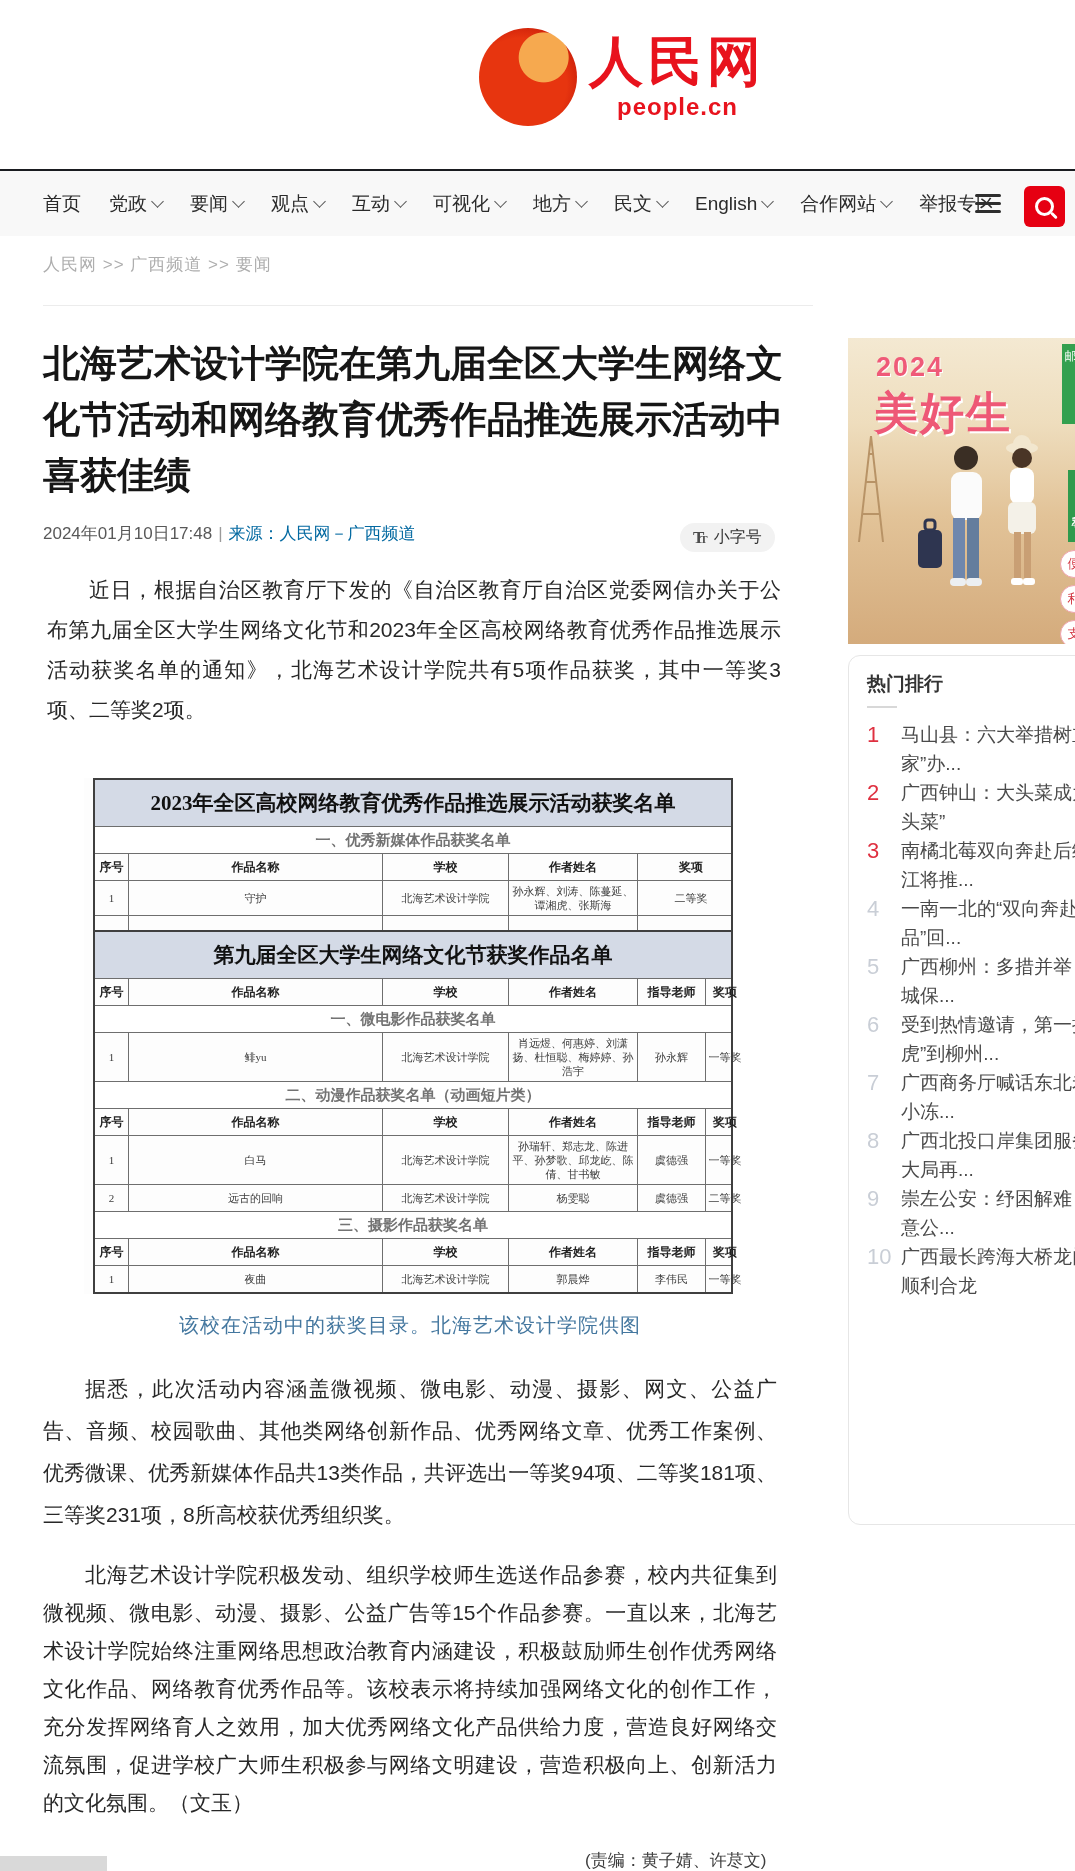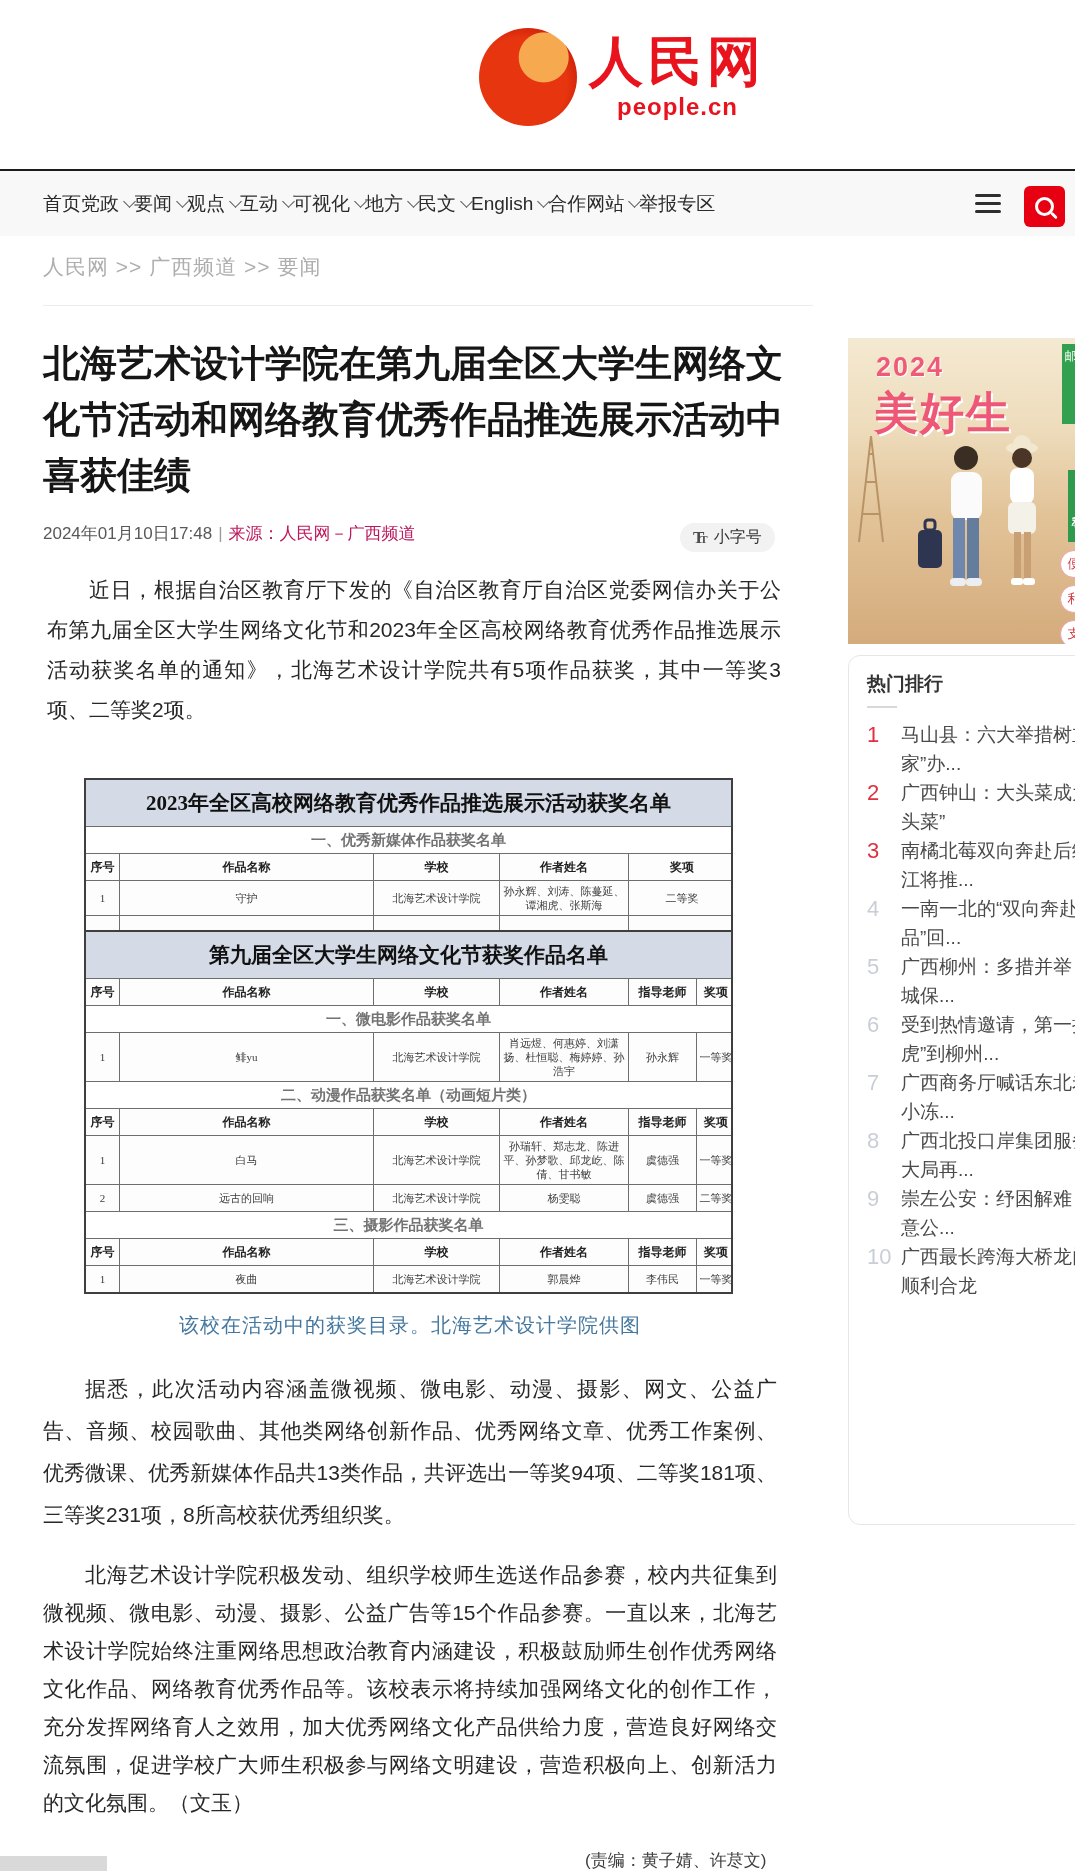--- a/index.html
+++ b/index.html
@@ -11,53 +11,53 @@
   #logo{left:479px;top:28px;display:flex;align-items:center;gap:12px;}
   .logo-ball{width:98px;height:98px;border-radius:50%;
     background:radial-gradient(circle at 66% 30%, #f6a94f 0 26%, rgba(0,0,0,0) 27%),
                radial-gradient(circle at 42% 58%, #e7350f 0 58%, #c21708 85%, #a81205 100%);}
   .logo-txt{display:flex;flex-direction:column;align-items:center;}
   .logo-cn{font-family:"Liberation Serif","DejaVu Serif",serif;font-weight:bold;
            font-size:54px;line-height:58px;color:#e8131d;letter-spacing:5px;}
   .logo-en{font-size:24px;font-weight:bold;color:#e8131d;letter-spacing:1px;margin-top:2px;}
   
   #nav{left:0;top:169px;width:1075px;height:67px;background:#f8f8f8;border-top:2px solid #1a1c20;box-sizing:border-box;}
-  #nav-items{display:flex;align-items:center;height:100%;padding-left:43px;}
+  #nav-items{display:flex;align-items:center;height:100%;padding-left:43px;gap:28px;}
   .nav-item{display:flex;align-items:center;gap:6px;font-size:19px;color:#2b2b2b;cursor:pointer;white-space:nowrap;}
   .caret{width:8px;height:8px;border-right:1.5px solid #555;border-bottom:1.5px solid #555;
          transform:rotate(45deg);margin-top:-4px;}
   #hamburger{left:975px;top:194px;width:26px;height:19px;display:flex;flex-direction:column;justify-content:space-between;cursor:pointer;}
   #hamburger span{display:block;height:3px;background:#2e2e2e;border-radius:2px;}
   #search-btn{left:1024px;top:186px;width:41px;height:41px;background:#e60012;border-radius:6px;
               display:flex;align-items:center;justify-content:center;cursor:pointer;}
   .mag{position:relative;width:13px;height:13px;border:3px solid #fff;border-radius:50%;}
   .mag::after{content:"";position:absolute;width:8px;height:3px;background:#fff;border-radius:2px;
               transform:rotate(45deg);right:-7px;bottom:-4px;}
   
-  #breadcrumb{left:43px;top:253px;font-size:21px;color:#aeaeae;letter-spacing:1px;}
+  #breadcrumb{left:43px;top:253px;font-size:17px;color:#aeaeae;letter-spacing:1px;}
   #breadcrumb span{cursor:pointer;}
   #divider{left:43px;top:305px;width:770px;height:1px;background:#ececec;}
   
   #title{left:43px;top:336px;width:745px;font-size:37px;line-height:56px;font-weight:600;color:#161616;}
   #meta{left:43px;top:522px;width:740px;height:34px;font-size:17px;color:#585858;}
-  #meta .src{color:#be185d;}
+  #meta .src{color:#0369a1;}
   #meta .sep{color:#9a9a9a;padding:0 6px;}
   #font-pill{position:absolute;left:637px;top:1px;height:29px;padding:0 13px;background:#f2f2f2;
              border-radius:15px;display:flex;align-items:center;gap:6px;cursor:pointer;}
   #font-pill .tbig{font-family:"Liberation Serif",serif;font-weight:bold;font-size:17px;color:#4c4c4c;}
   #font-pill .tsmall{font-family:"Liberation Serif",serif;font-weight:bold;font-size:11px;color:#4c4c4c;margin-left:-4px;}
   #font-pill .plabel{font-size:16px;color:#333;}
   .para{left:43px;width:734px;font-size:21px;line-height:40px;color:#272727;
         text-align:justify;text-indent:2em;}
   #para1{top:566px;}
   #para2{top:1368px;line-height:42px;}
   #para3{top:1556px;line-height:38px;}
   
   #award-img{left:84px;top:778px;width:649px;background:#fdfdfd;cursor:pointer;}
-  .atable{border:2px solid #3f3f3f;border-bottom:none;box-sizing:border-box;}
+  .atable{border:2px solid #3f3f3f;border-bottom:none;box-sizing:border-box;margin-left:9px;}
   .atable:last-child{border-bottom:2px solid #3f3f3f;}
   .trow{display:flex;border-top:1px solid #6e6e6e;box-sizing:border-box;}
   .trow:first-child{border-top:none;}
   .tcell{border-left:1px solid #6e6e6e;box-sizing:border-box;display:flex;align-items:center;justify-content:center;
          text-align:center;padding:3px 2px;font-family:"Liberation Serif","DejaVu Serif",serif;
          font-size:11px;line-height:14px;color:#3c3c3c;}
   .tcell:first-child{border-left:none;}
   .t-title{height:46px;background:#d4dae6;display:flex;align-items:center;justify-content:center;
            font-family:"Liberation Serif","DejaVu Serif",serif;font-weight:bold;font-size:21px;color:#111;}
   .t-section{min-height:27px;display:flex;align-items:center;justify-content:center;

